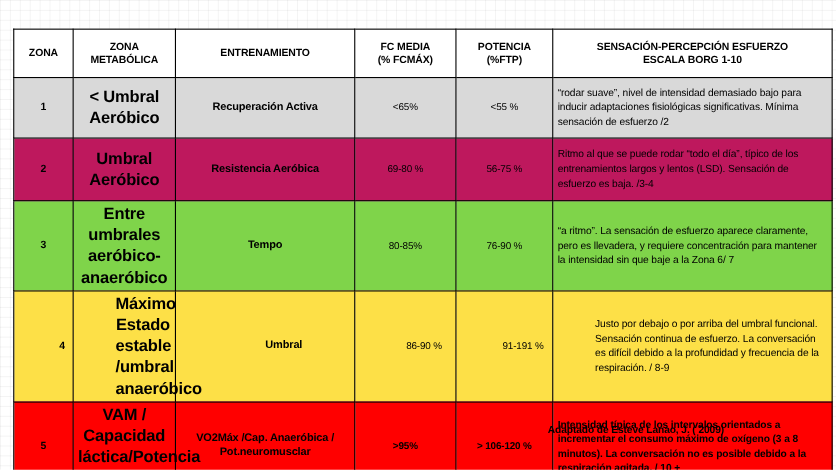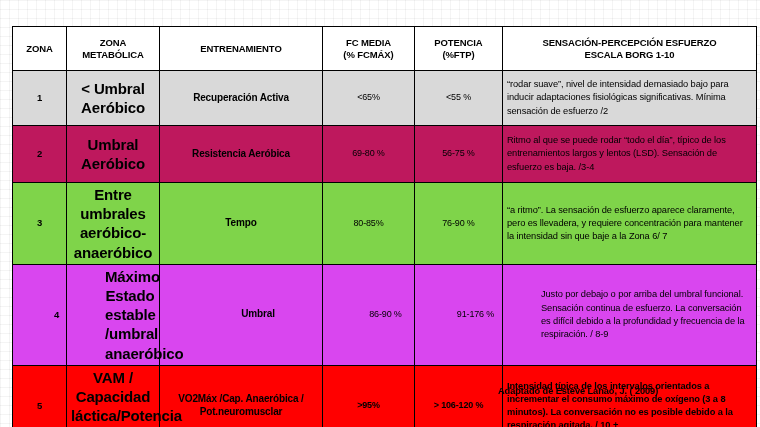--- a/index.html
+++ b/index.html
@@ -77,21 +77,21 @@
     font-size: 9.3px;
     line-height: 1.42;
     padding: 3px 5px;
     letter-spacing: -0.1px;
   }
 
   
   tr.z1 td { background: #d9d9d9; }
   tr.z2 td { background: #be185d; }
   tr.z3 td { background: #7fd44a; margin-top: 18px; }
-  tr.z4 td { background: #d946ef; padding-left: 38px; }
+  tr.z4 td { background: #fde047; padding-left: 38px; }
   tr.z5 td { background: #ff0000; }
 
   tr.z1 { height: 55px; }
   tr.z2 { height: 57px; }
   tr.z3 { height: 62px; }
   tr.z4 { height: 60px; }
   tr.z5 { height: 66px; }
 
   tr.z5 td { font-weight: bold; margin-top: 32px; }
   tr.z5 td.sens { font-weight: bold; }
@@ -171,21 +171,21 @@
         <td class="entr">Tempo</td>
         <td class="fc">80-85%</td>
         <td class="pot">76-90 %</td>
         <td class="sens">“a ritmo”. La sensación de esfuerzo aparece claramente, pero es llevadera, y requiere concentración para mantener la intensidad sin que baje a la Zona 6/ 7</td>
       </tr>
       <tr class="z4">
         <td class="num">4</td>
         <td class="meta">Máximo Estado estable /umbral anaeróbico</td>
         <td class="entr">Umbral</td>
         <td class="fc">86-90 %</td>
-        <td class="pot">91-176 %</td>
+        <td class="pot">91-191 %</td>
         <td class="sens">Justo por debajo o por arriba del umbral funcional. Sensación continua de esfuerzo. La conversación es difícil debido a la profundidad y frecuencia de la respiración. / 8-9</td>
       </tr>
       <tr class="z5">
         <td class="num">5</td>
         <td class="meta">VAM / Capacidad láctica/Potencia Láctica</td>
         <td class="entr">VO2Máx /Cap. Anaeróbica / Pot.neuromusclar</td>
         <td class="fc">&gt;95%</td>
         <td class="pot">&gt; 106-120 %</td>
         <td class="sens">Intensidad típica de los intervalos orientados a incrementar el consumo máximo de oxígeno (3 a 8 minutos). La conversación no es posible debido a la respiración agitada. / 10 +</td>
       </tr>

